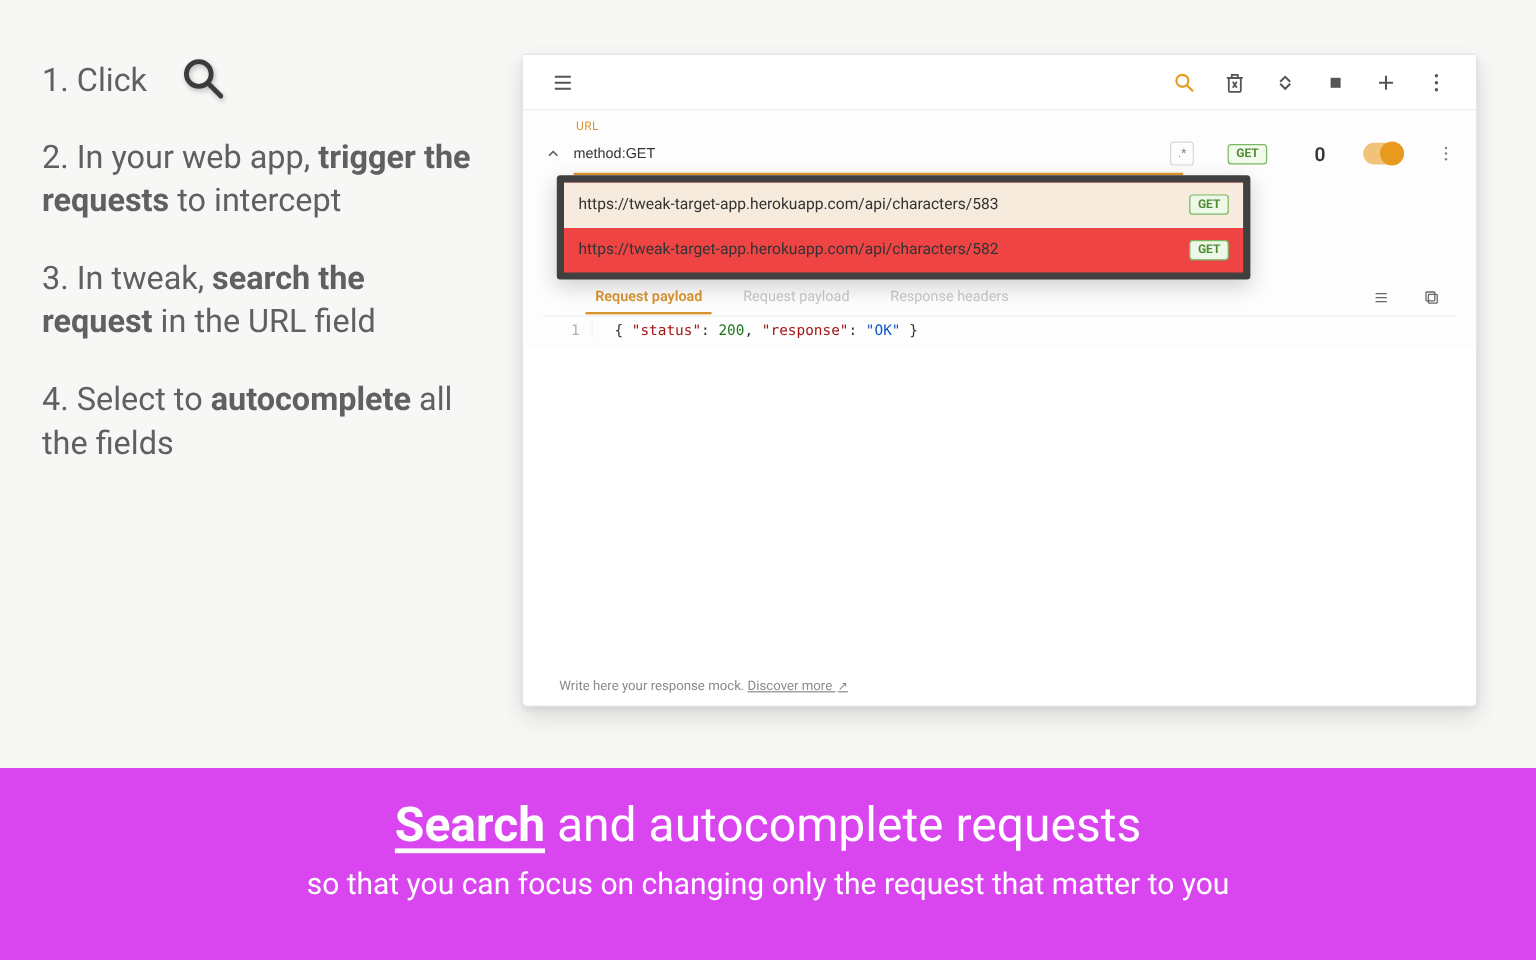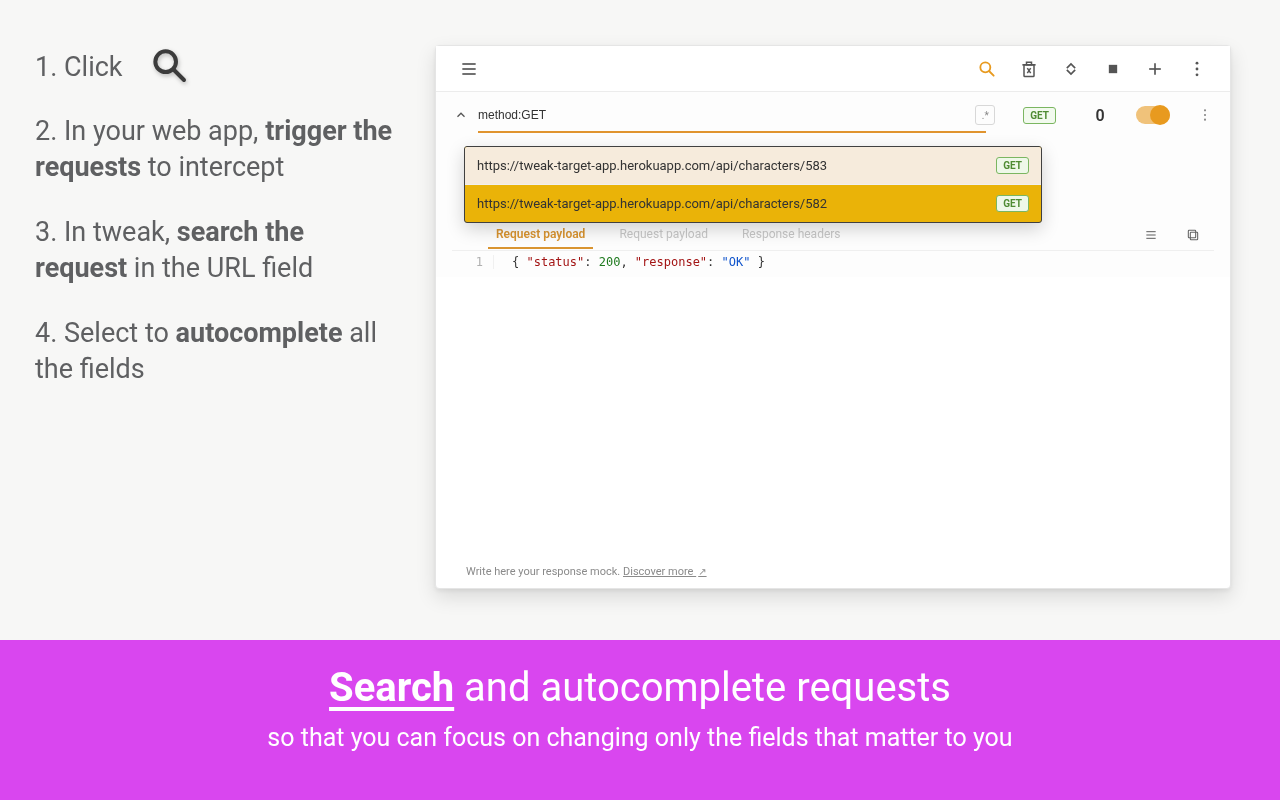--- a/index.html
+++ b/index.html
@@ -152,22 +152,22 @@
     color: #888;
   }
   .kebab svg { width: 16px; height: 16px; }
 
   
   .dropdown {
     position: absolute;
     left: 28px;
     top: 54px;
     width: 578px;
-    background: #eab308;
-    border: 1px solid #404040;
+    background: #ef4444;
+    border: 6px solid #404040;
     border-radius: 3px;
     box-shadow: 0 6px 18px rgba(0,0,0,0.18);
     z-index: 50;
     overflow: hidden;
   }
   .dd-item {
     display: flex;
     align-items: center;
     padding: 10px 12px;
     font-size: 13px;
@@ -346,20 +346,21 @@
       <div class="icon-btn">
         <svg viewBox="0 0 24 24" fill="#555">
             <circle cx="12" cy="5" r="1.7"></circle>
             <circle cx="12" cy="12" r="1.7"></circle>
             <circle cx="12" cy="19" r="1.7"></circle>
           </svg>
       </div>
     </div>
 
     <div class="rule-area">
+      <div class="url-label">URL</div>
       <div class="rule-row">
         <div class="chev">
           <svg viewBox="0 0 24 24" fill="none" stroke="#555" stroke-width="2.2">
               <polyline points="6 15 12 9 18 15"></polyline>
             </svg>
         </div>
         <input class="url-input" value="method:GET" style="">
         <div class="regex-box">.*</div>
         <div style="width:12px"></div>
         <div class="method-chip">GET</div>
@@ -421,14 +422,14 @@
     <div class="footer-hint">
       <span>Write here your response mock. </span><a href="#"><span>Discover more </span><span class="ext-icon">↗</span></a>
     </div>
   </div>
 </div>
 
 <div class="banner">
   <div class="banner-title">
     <b class="uline"><span>Search</span></b><span> and autocomplete requests</span>
   </div>
-  <div class="banner-sub">so that you can focus on changing only the fields that matter to you</div>
+  <div class="banner-sub">so that you can focus on changing only the request that matter to you</div>
 </div>
 
 </body></html>

